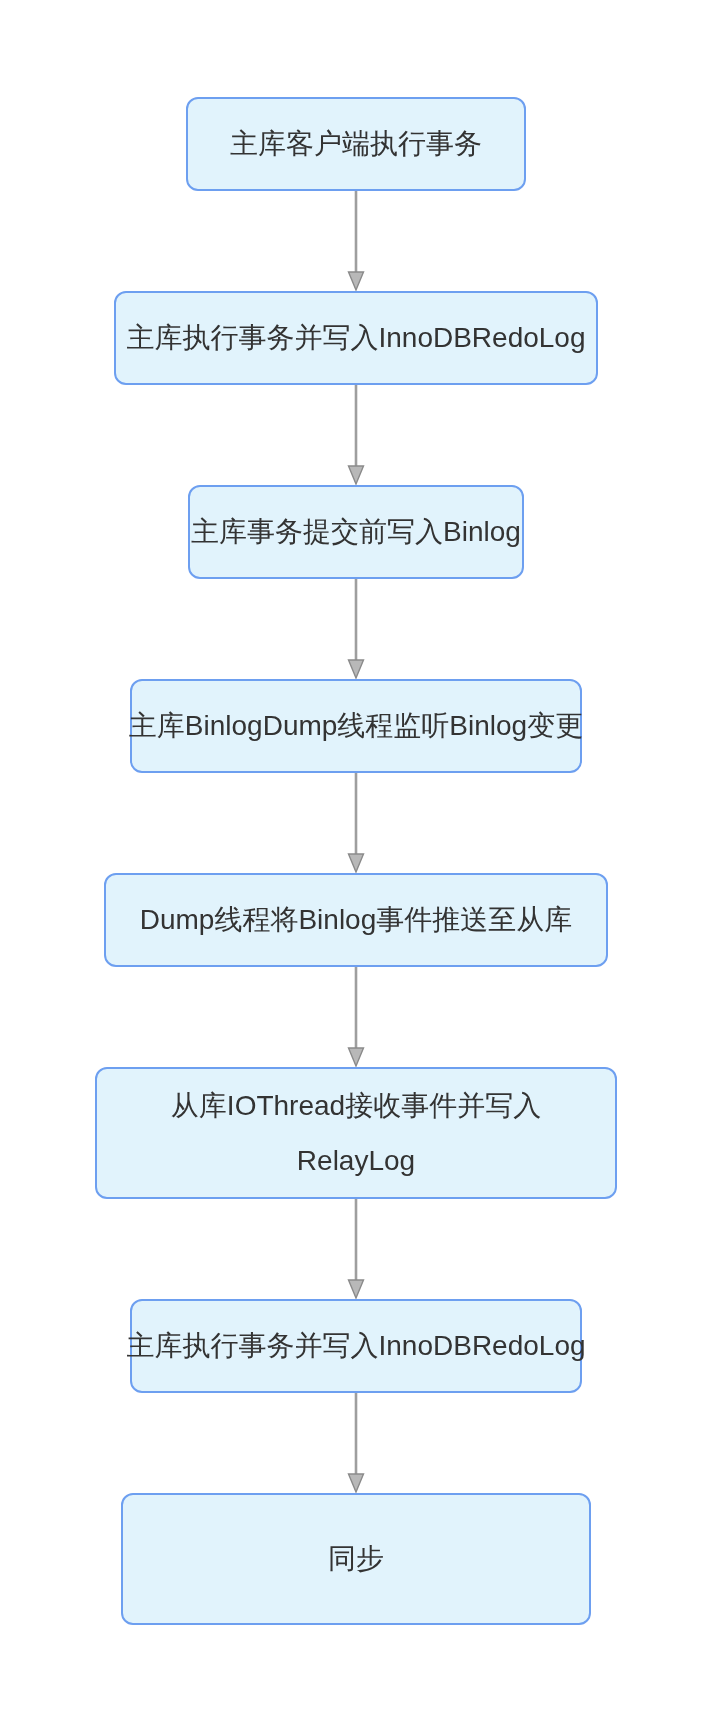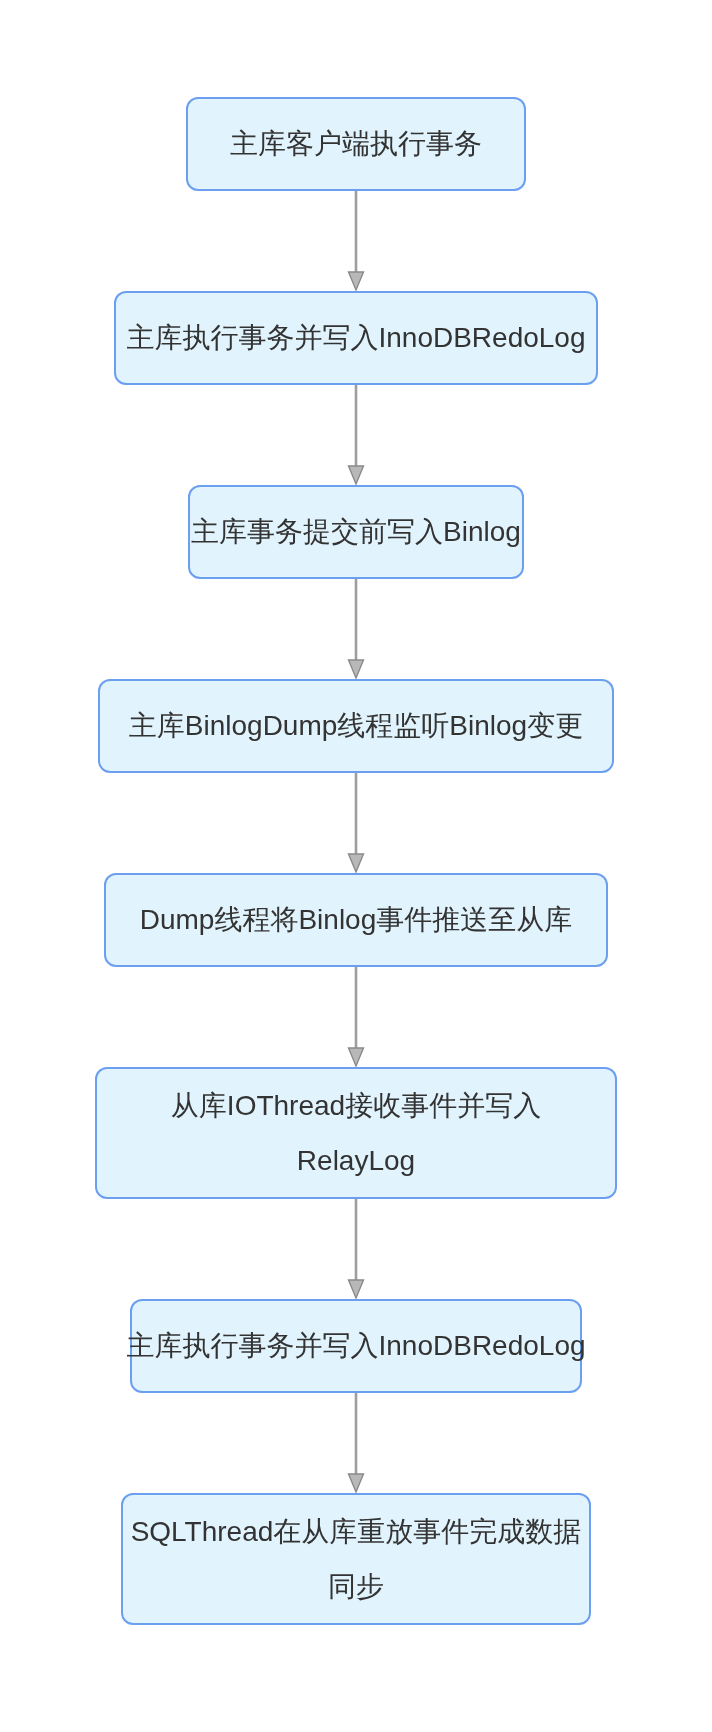--- a/index.html
+++ b/index.html
@@ -86,21 +86,21 @@
       <span>主库事务提交前写入Binlog</span>
     </div>
 
     <div class="arrow">
       <svg viewBox="0 0 22 100">
         <line x1="11" y1="0" x2="11" y2="83" stroke="#9e9e9e" stroke-width="2.6"></line>
         <polygon points="3.5,81 18.5,81 11,99" fill="#b8b8b8" stroke="#8a8a8a" stroke-width="1.4"></polygon>
       </svg>
     </div>
 
-    <div class="node h1" style="width:516px">
+    <div class="node h1" style="width:452px">
       <span>主库BinlogDump线程监听Binlog变更</span>
     </div>
 
     <div class="arrow">
       <svg viewBox="0 0 22 100">
         <line x1="11" y1="0" x2="11" y2="83" stroke="#9e9e9e" stroke-width="2.6"></line>
         <polygon points="3.5,81 18.5,81 11,99" fill="#b8b8b8" stroke="#8a8a8a" stroke-width="1.4"></polygon>
       </svg>
     </div>
 
@@ -132,18 +132,17 @@
     </div>
 
     <div class="arrow">
       <svg viewBox="0 0 22 100">
         <line x1="11" y1="0" x2="11" y2="83" stroke="#9e9e9e" stroke-width="2.6"></line>
         <polygon points="3.5,81 18.5,81 11,99" fill="#b8b8b8" stroke="#8a8a8a" stroke-width="1.4"></polygon>
       </svg>
     </div>
 
     <div class="node h2" style="width:470px">
-      <span>SQLThread在从库重放事件完成数据</span>
       <span>同步</span>
     </div>
 
   </div>
 </div>
 
 </body></html>

